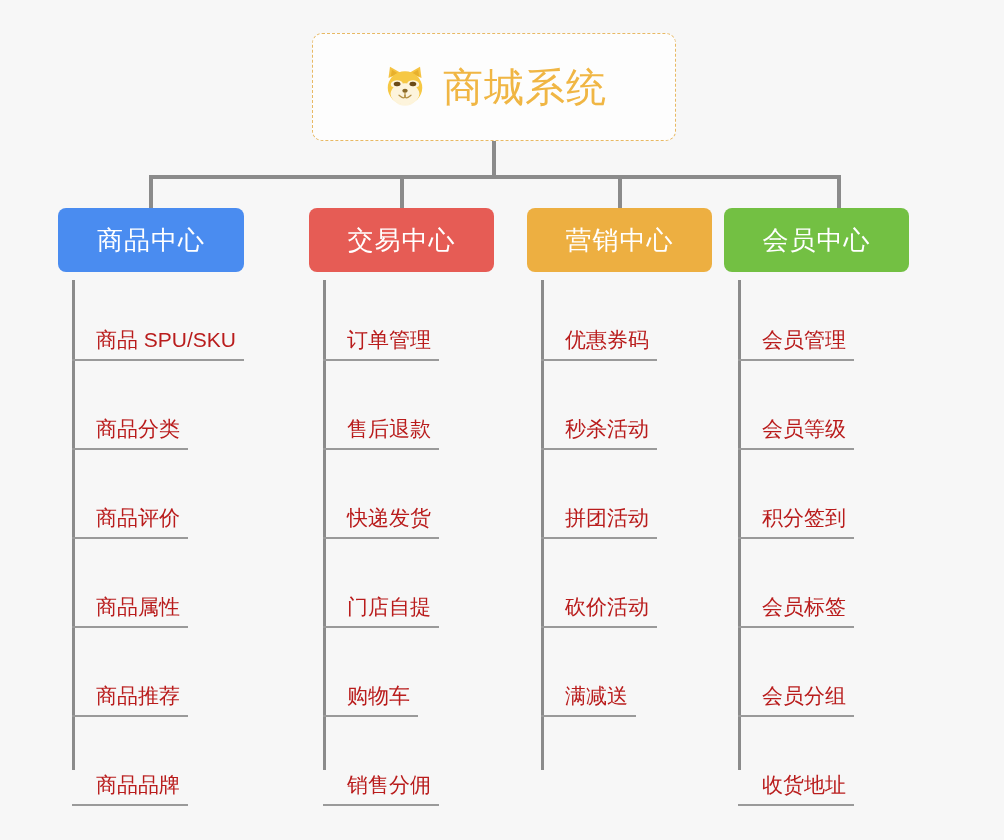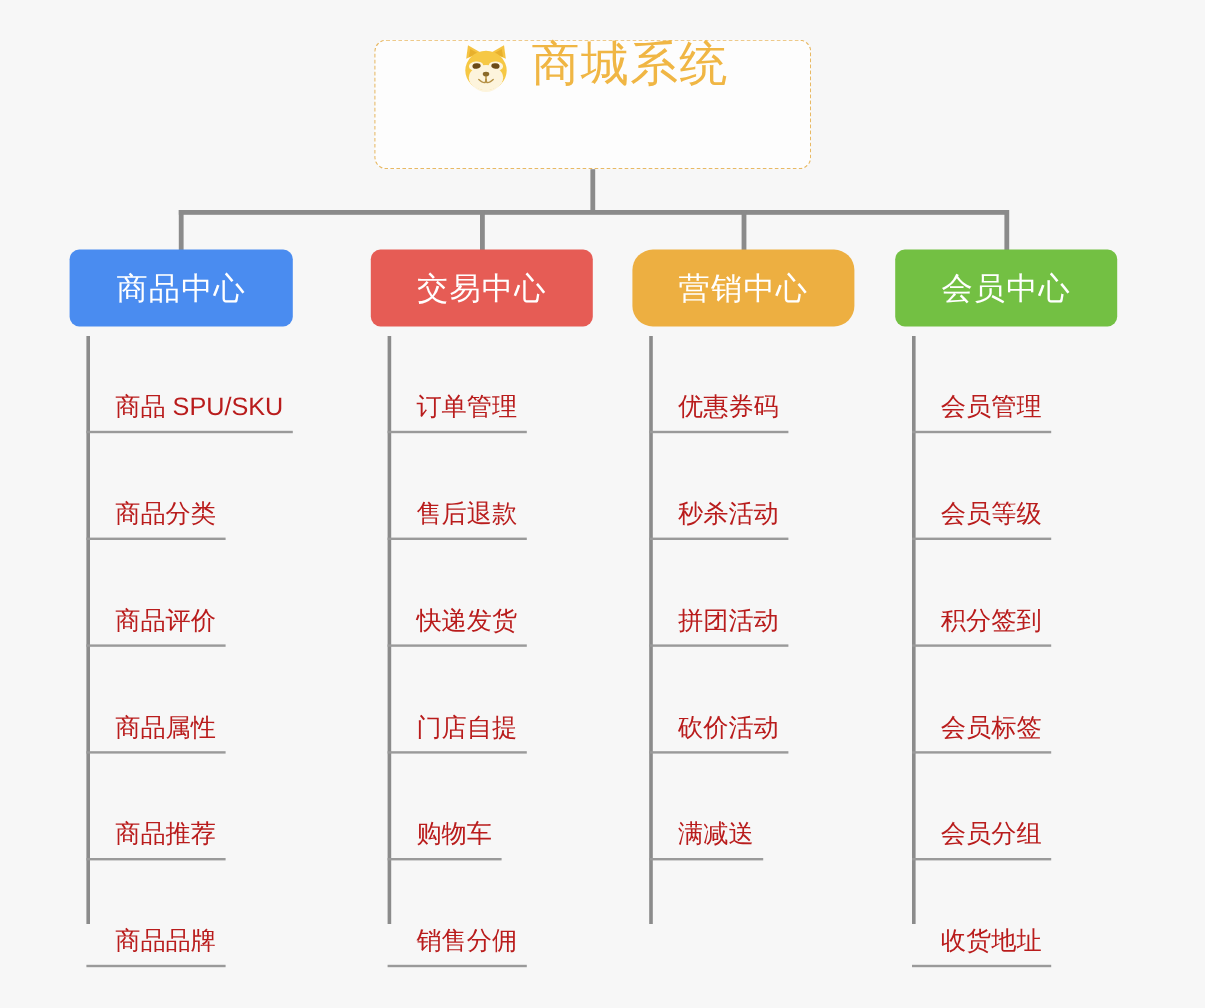--- a/index.html
+++ b/index.html
@@ -25,20 +25,21 @@
     position: absolute;
     left: 312px;
     top: 33px;
     width: 364px;
     height: 108px;
     box-sizing: border-box;
     background: #fdfdfd;
     border: 1px dashed #e8b964;
     border-radius: 10px;
     display: flex;
+    align-items: center;
     justify-content: center;
     gap: 14px;
   }
   .root-label {
     font-size: 40px;
     color: #f0b644;
     letter-spacing: 1px;
     line-height: 1;
     white-space: nowrap;
   }
@@ -103,21 +104,21 @@
     font-size: 21px;
     color: #b91c1c;
     line-height: 26px;
     white-space: nowrap;
     display: block;
   }
 
   
   .c-blue   .branch-header { background: #4a8cf0; }
   .c-red    .branch-header { background: #e65c55; }
-  .c-orange .branch-header { background: #edaf41; border-radius: 17px; }
+  .c-orange .branch-header { background: #edaf41; }
   .c-green  .branch-header { background: #73c043; }
 </style>
 </head>
 <body>
 
 <div id="mindmap">
 
   <div class="root-node">
     <span class="dog-icon">
       <svg viewBox="0 0 64 64" width="48" height="48" aria-hidden="true">
@@ -262,21 +263,21 @@
           </div>
       </div>
       <div class="leaf">
         <div class="leaf-inner">
             <span class="leaf-text">满减送</span>
           </div>
       </div>
     </div>
   </div>
 
-  <div class="branch c-green" style="left:746px; width:220px;">
+  <div class="branch c-green" style="left:724px; width:220px;">
     <div class="branch-header" style="width:185px;">
       <span>会员中心</span>
     </div>
     <div class="trunk" style="left:14px; top:72px; height:490px;"></div>
     <div class="leaf-list">
       <div class="leaf">
         <div class="leaf-inner">
             <span class="leaf-text">会员管理</span>
           </div>
       </div>

